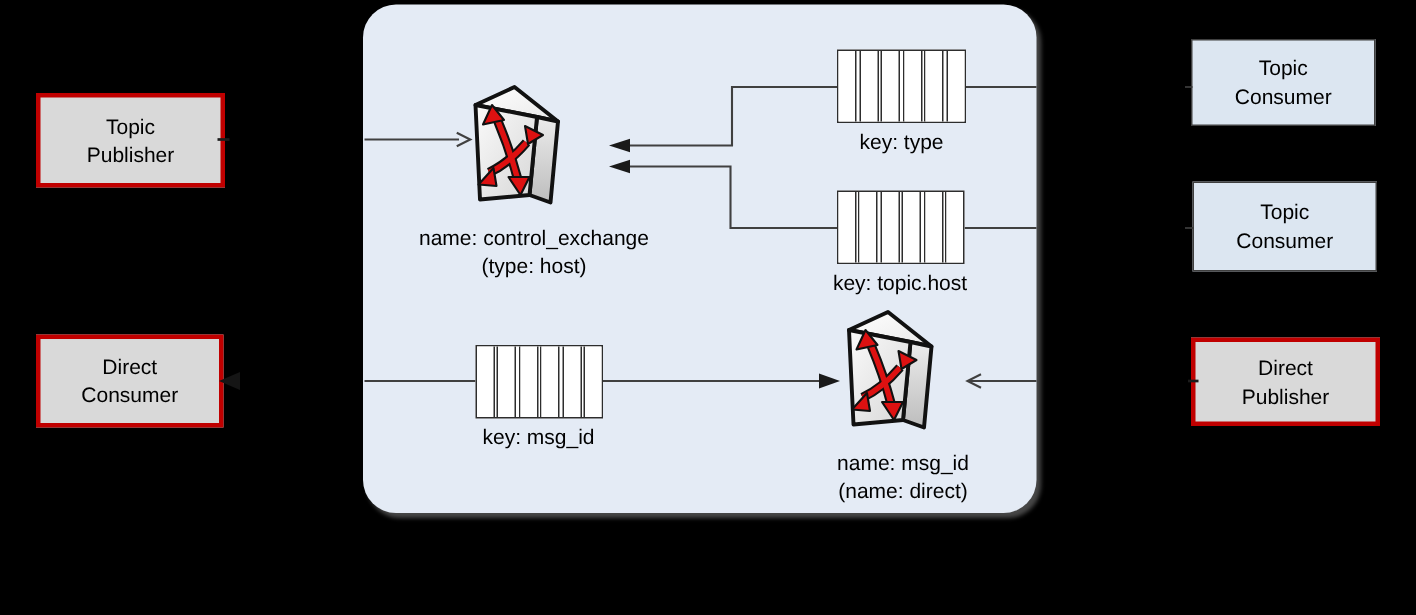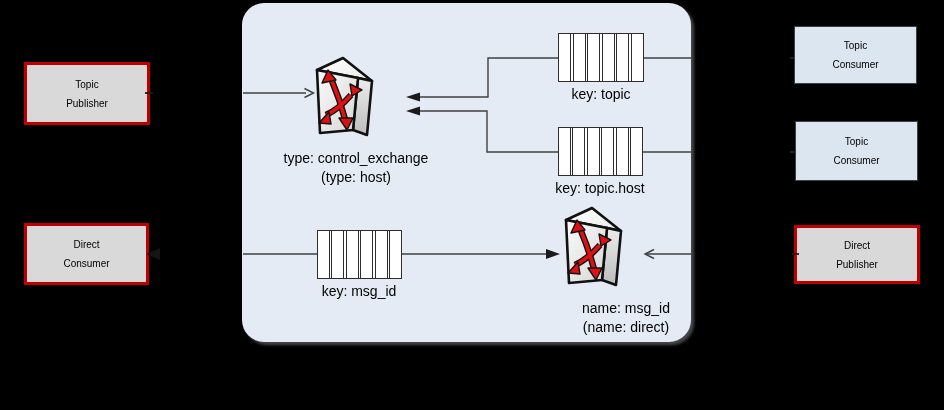--- a/index.html
+++ b/index.html
@@ -23,21 +23,21 @@
   #container{
     left:242px;top:3px;width:449px;height:339px;border-radius:22px;
     background:var(--container-fill);
     box-shadow:3px 3px 3px rgba(130,130,130,.55);
     z-index:1;
   }
   svg.layer{left:0;top:0;z-index:2;}
   svg.overlay{left:0;top:0;z-index:4;pointer-events:none;}
   .node{
     display:flex;flex-direction:column;align-items:center;justify-content:center;
-    text-align:center;font-size:10px;line-height:19px;z-index:3;box-sizing:border-box;
+    text-align:center;font-size:14px;line-height:19px;z-index:3;box-sizing:border-box;
   }
   .node.redbox{background:var(--box-gray-fill);border:3px solid var(--box-red-border);}
   .node.bluebox{background:var(--box-blue-fill);border:1.5px solid var(--box-blue-border);}
   .queue{
     display:flex;flex-direction:row;align-items:stretch;z-index:3;box-sizing:border-box;
     background:#fff;border:1.5px solid #2d2d2d;
   }
   .queue .slot{flex:1;background:#fff;}
   .queue .divider{width:1.6px;background:#fff;border-left:1.2px solid #2d2d2d;border-right:1.2px solid #2d2d2d;}
   .lbl{
@@ -127,24 +127,24 @@
       <g fill="var(--icon-red)" stroke="#111" stroke-width="1.4" stroke-linejoin="round">
         <polygon points="13,14 7,27 21,24"></polygon>
         <polygon points="32,74 24,62 38,62"></polygon>
         <polygon points="4,67 14,56 16,68"></polygon>
         <polygon points="47,34 35,28 37,40"></polygon>
       </g>
     </g>
   </svg>
 
   <div class="abs lbl" style="left:256px;top:149px;width:200px">
-    <div>type: control_exchange</div>
+    <div>name: control_exchange</div>
     <div>(type: host)</div>
   </div>
-  <div class="abs lbl" style="left:526px;top:299px;width:200px">
+  <div class="abs lbl" style="left:502px;top:299px;width:200px">
     <div>name: msg_id</div>
     <div>(name: direct)</div>
   </div>
 
   <div class="abs queue" style="left:558px;top:33px;width:86px;height:49px">
     <div class="slot"></div>
       <div class="divider"></div>
     <div class="slot"></div>
       <div class="divider"></div>
     <div class="slot"></div>
@@ -175,21 +175,21 @@
       <div class="divider"></div>
     <div class="slot"></div>
       <div class="divider"></div>
     <div class="slot"></div>
       <div class="divider"></div>
     <div class="slot"></div>
       <div class="divider"></div>
     <div class="slot"></div>
   </div>
 
-  <div class="abs lbl" style="left:541px;top:85px;width:120px">key: topic</div>
+  <div class="abs lbl" style="left:541px;top:85px;width:120px">key: type</div>
   <div class="abs lbl" style="left:299px;top:282px;width:120px">key: msg_id</div>
   <div class="abs lbl" style="left:535px;top:179px;width:130px">key: topic.host</div>
 
   <div class="abs node redbox" style="left:24px;top:62px;width:126px;height:63px">
     <span>Topic</span>
     <span>Publisher</span>
   </div>
   <div class="abs node redbox" style="left:24px;top:223px;width:125px;height:62px">
     <span>Direct</span>
     <span>Consumer</span>

